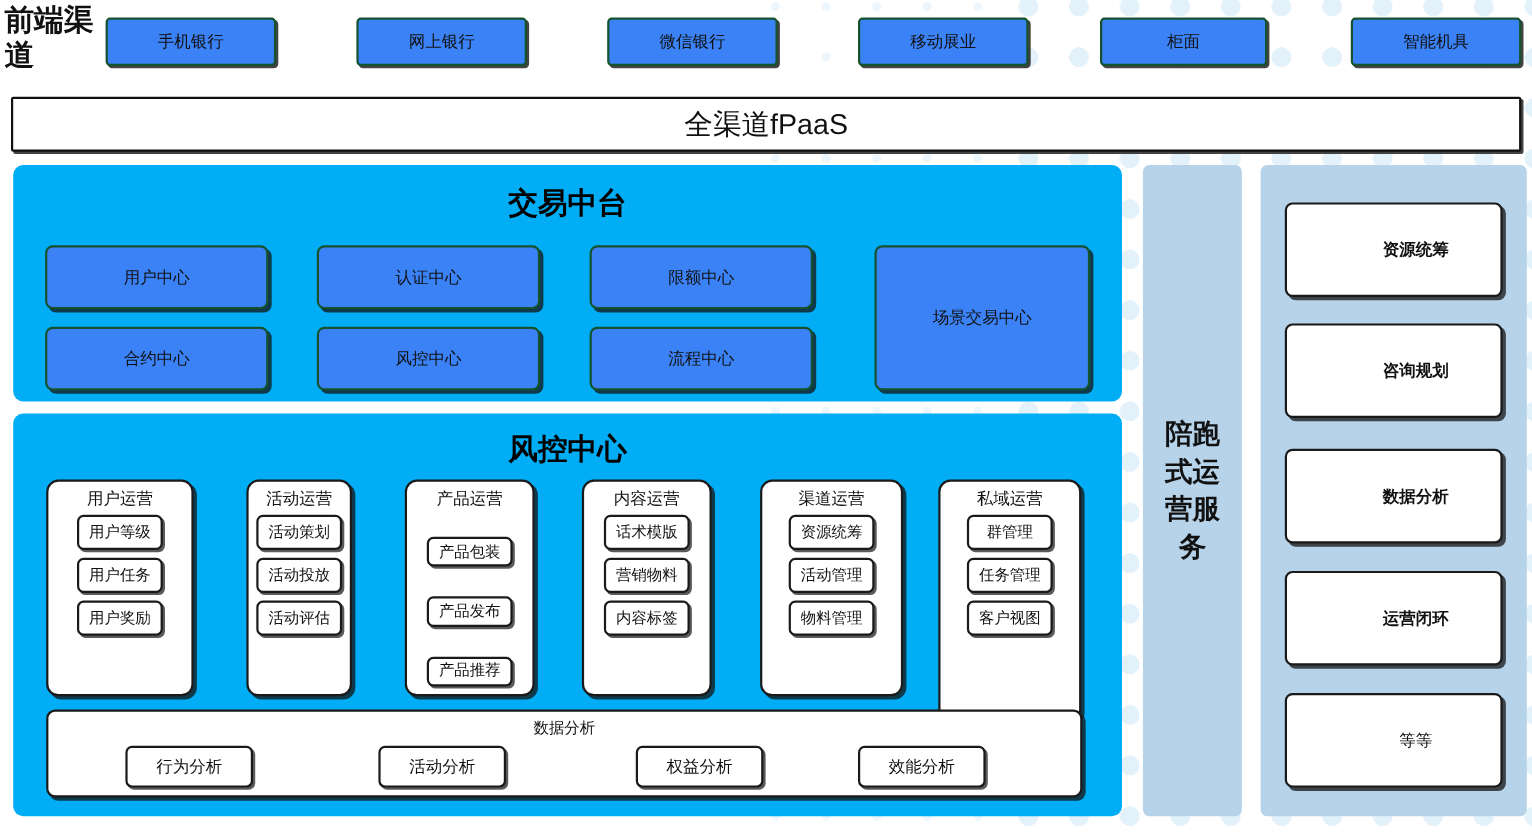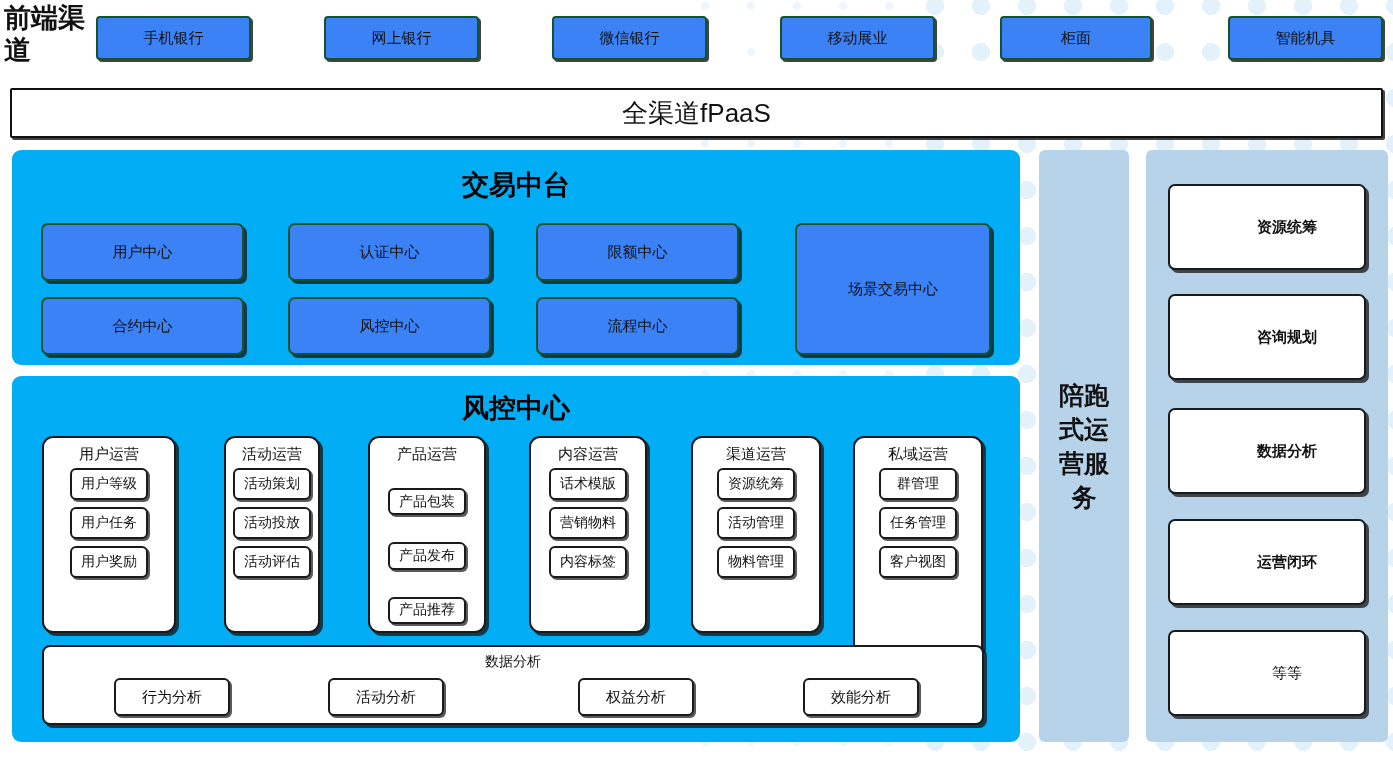--- a/index.html
+++ b/index.html
@@ -200,23 +200,23 @@
   <div class="op-col" style="left:853px;top:436px;width:130px;height:220px;">
     <div class="op-col-title">私域运营</div>
     <div class="op-item">群管理</div>
     <div class="op-item">任务管理</div>
     <div class="op-item">客户视图</div>
   </div>
 
   <div class="da-wrap" style="left:42px;top:645px;width:942px;height:80px;">
     <div class="da-title">数据分析</div>
     <div class="da-item" style="left:70px;">行为分析</div>
-    <div class="da-item" style="left:284px;">活动分析</div>
+    <div class="da-item" style="left:300px;">活动分析</div>
     <div class="da-item" style="left:534px;">权益分析</div>
-    <div class="da-item" style="left:759px;">效能分析</div>
+    <div class="da-item" style="left:736px;">效能分析</div>
   </div>
 
   <div class="lb-panel" style="left:1039px;top:150px;width:90px;height:592px;"></div>
   <div class="vert-text" style="left:1039px;width:90px;top:378px;">
     <div>陪跑</div>
     <div>式运</div>
     <div>营服</div>
     <div>务</div>
   </div>
 

